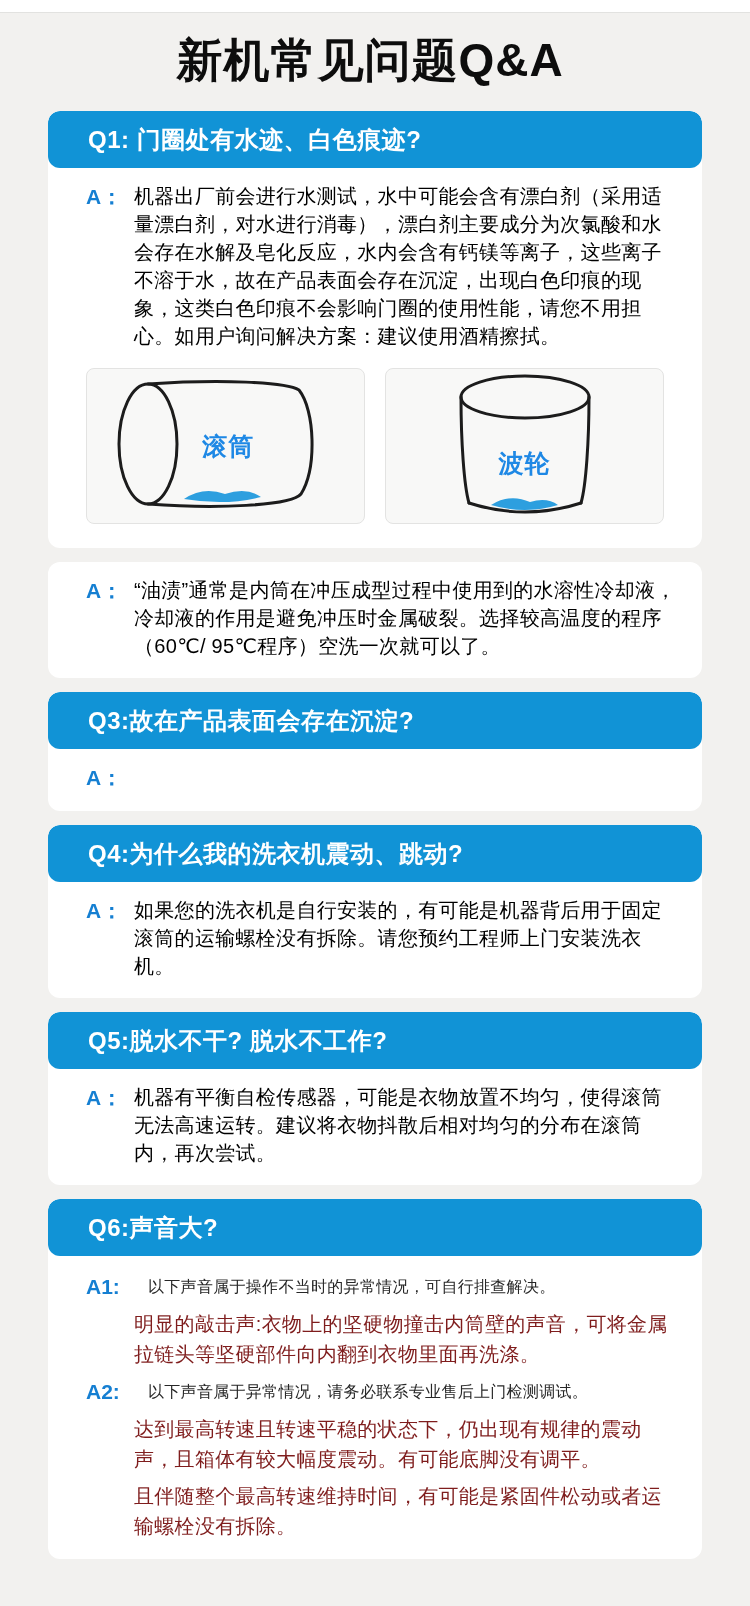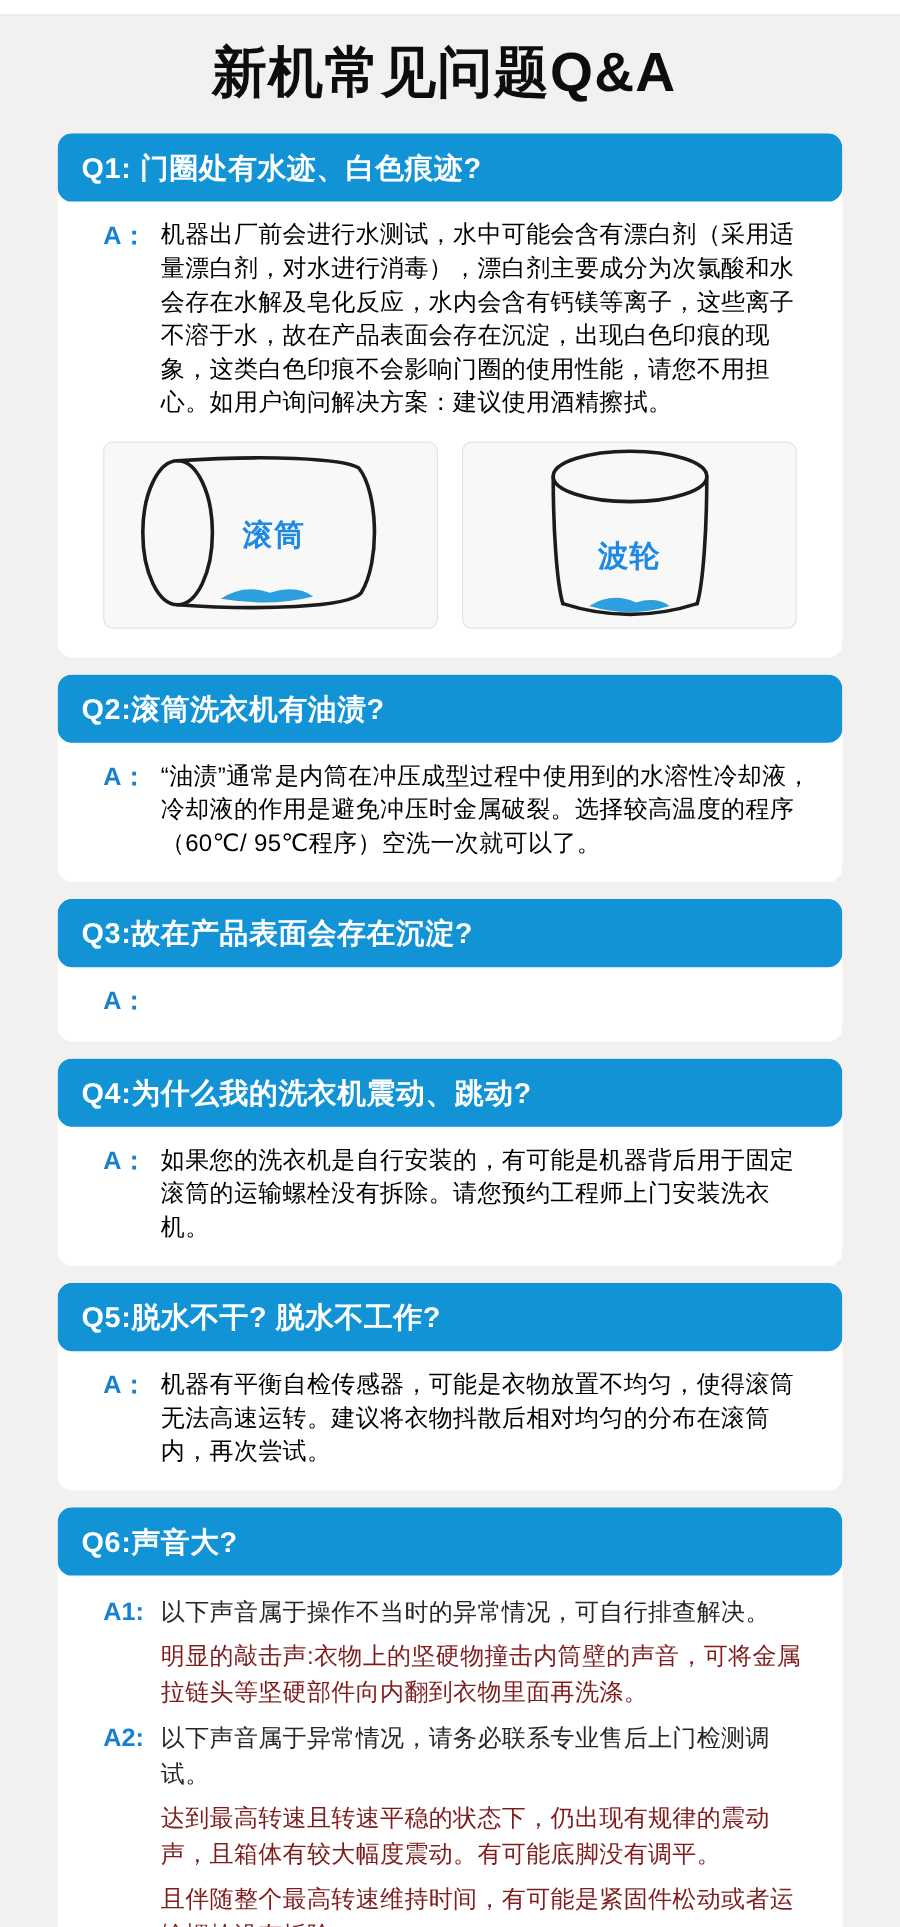--- a/index.html
+++ b/index.html
@@ -30,21 +30,21 @@
     background: #ffffff;
     border-radius: 12px;
     overflow: hidden;
   }
   .q-bar {
     background: #1193d6;
     border-radius: 12px;
     height: 57px;
     display: flex;
     align-items: center;
-    padding-left: 20px;
+    padding-left: 40px;
     color: #ffffff;
     font-size: 24px;
     font-weight: 700;
     letter-spacing: 0.5px;
   }
   .answer {
     display: flex;
     padding: 14px 22px 18px 38px;
   }
   .a-label {
@@ -82,32 +82,32 @@
   .img-label {
     position: absolute;
     color: #1e88e5;
     font-size: 25px;
     font-weight: 600;
     letter-spacing: 1px;
   }
   .img-label.drum { left: 51%; top: 50%; transform: translate(-50%, -50%); }
   .img-label.pulsator { left: 50%; top: 61%; transform: translate(-50%, -50%); }
   .q6-body { padding: 8px 22px 16px 38px; }
-  .q6-row { display: flex; margin-top: 8px; }
+  .q6-row { display: flex; margin-top: 8px; gap: 14px; }
   .q6-label {
     width: 48px;
     flex-shrink: 0;
     color: #157fd2;
     font-size: 21px;
     font-weight: 700;
     line-height: 30px;
   }
   .q6-text {
     margin: 0;
-    font-size: 20px;
+    font-size: 16px;
     line-height: 30px;
     color: #272727;
     font-weight: 500;
     letter-spacing: 0.3px;
   }
   .q6-note {
     margin: 7px 0 2px 48px;
     font-size: 20px;
     line-height: 30px;
     color: #7f1d1d;
@@ -146,23 +146,20 @@
         <path d="M164 26 C 164 70, 161 115, 156 132" fill="none" stroke="#1c1c1c" stroke-width="3" stroke-linecap="round"></path>
         <path d="M44 132 Q 100 150 156 132" fill="none" stroke="#1c1c1c" stroke-width="3" stroke-linecap="round"></path>
         <path d="M66 134 Q 85 122 105 131 Q 122 126 133 134 Q 100 144 66 134 Z" fill="#2d9fdf" stroke="none"></path>
       </svg>
       <span class="img-label pulsator">波轮</span>
     </div>
   </div>
 </section>
 
 <section class="card">
-  <div class="q-bar">
-    <span>Q2:滚筒洗衣机有油渍?</span>
-  </div>
   <div class="answer">
     <span class="a-label">A：</span>
     <p class="a-text">“油渍”通常是内筒在冲压成型过程中使用到的水溶性冷却液，冷却液的作用是避免冲压时金属破裂。选择较高温度的程序（60℃/ 95℃程序）空洗一次就可以了。</p>
   </div>
 </section>
 
 <section class="card">
   <div class="q-bar">
     <span>Q3:故在产品表面会存在沉淀?</span>
   </div>

